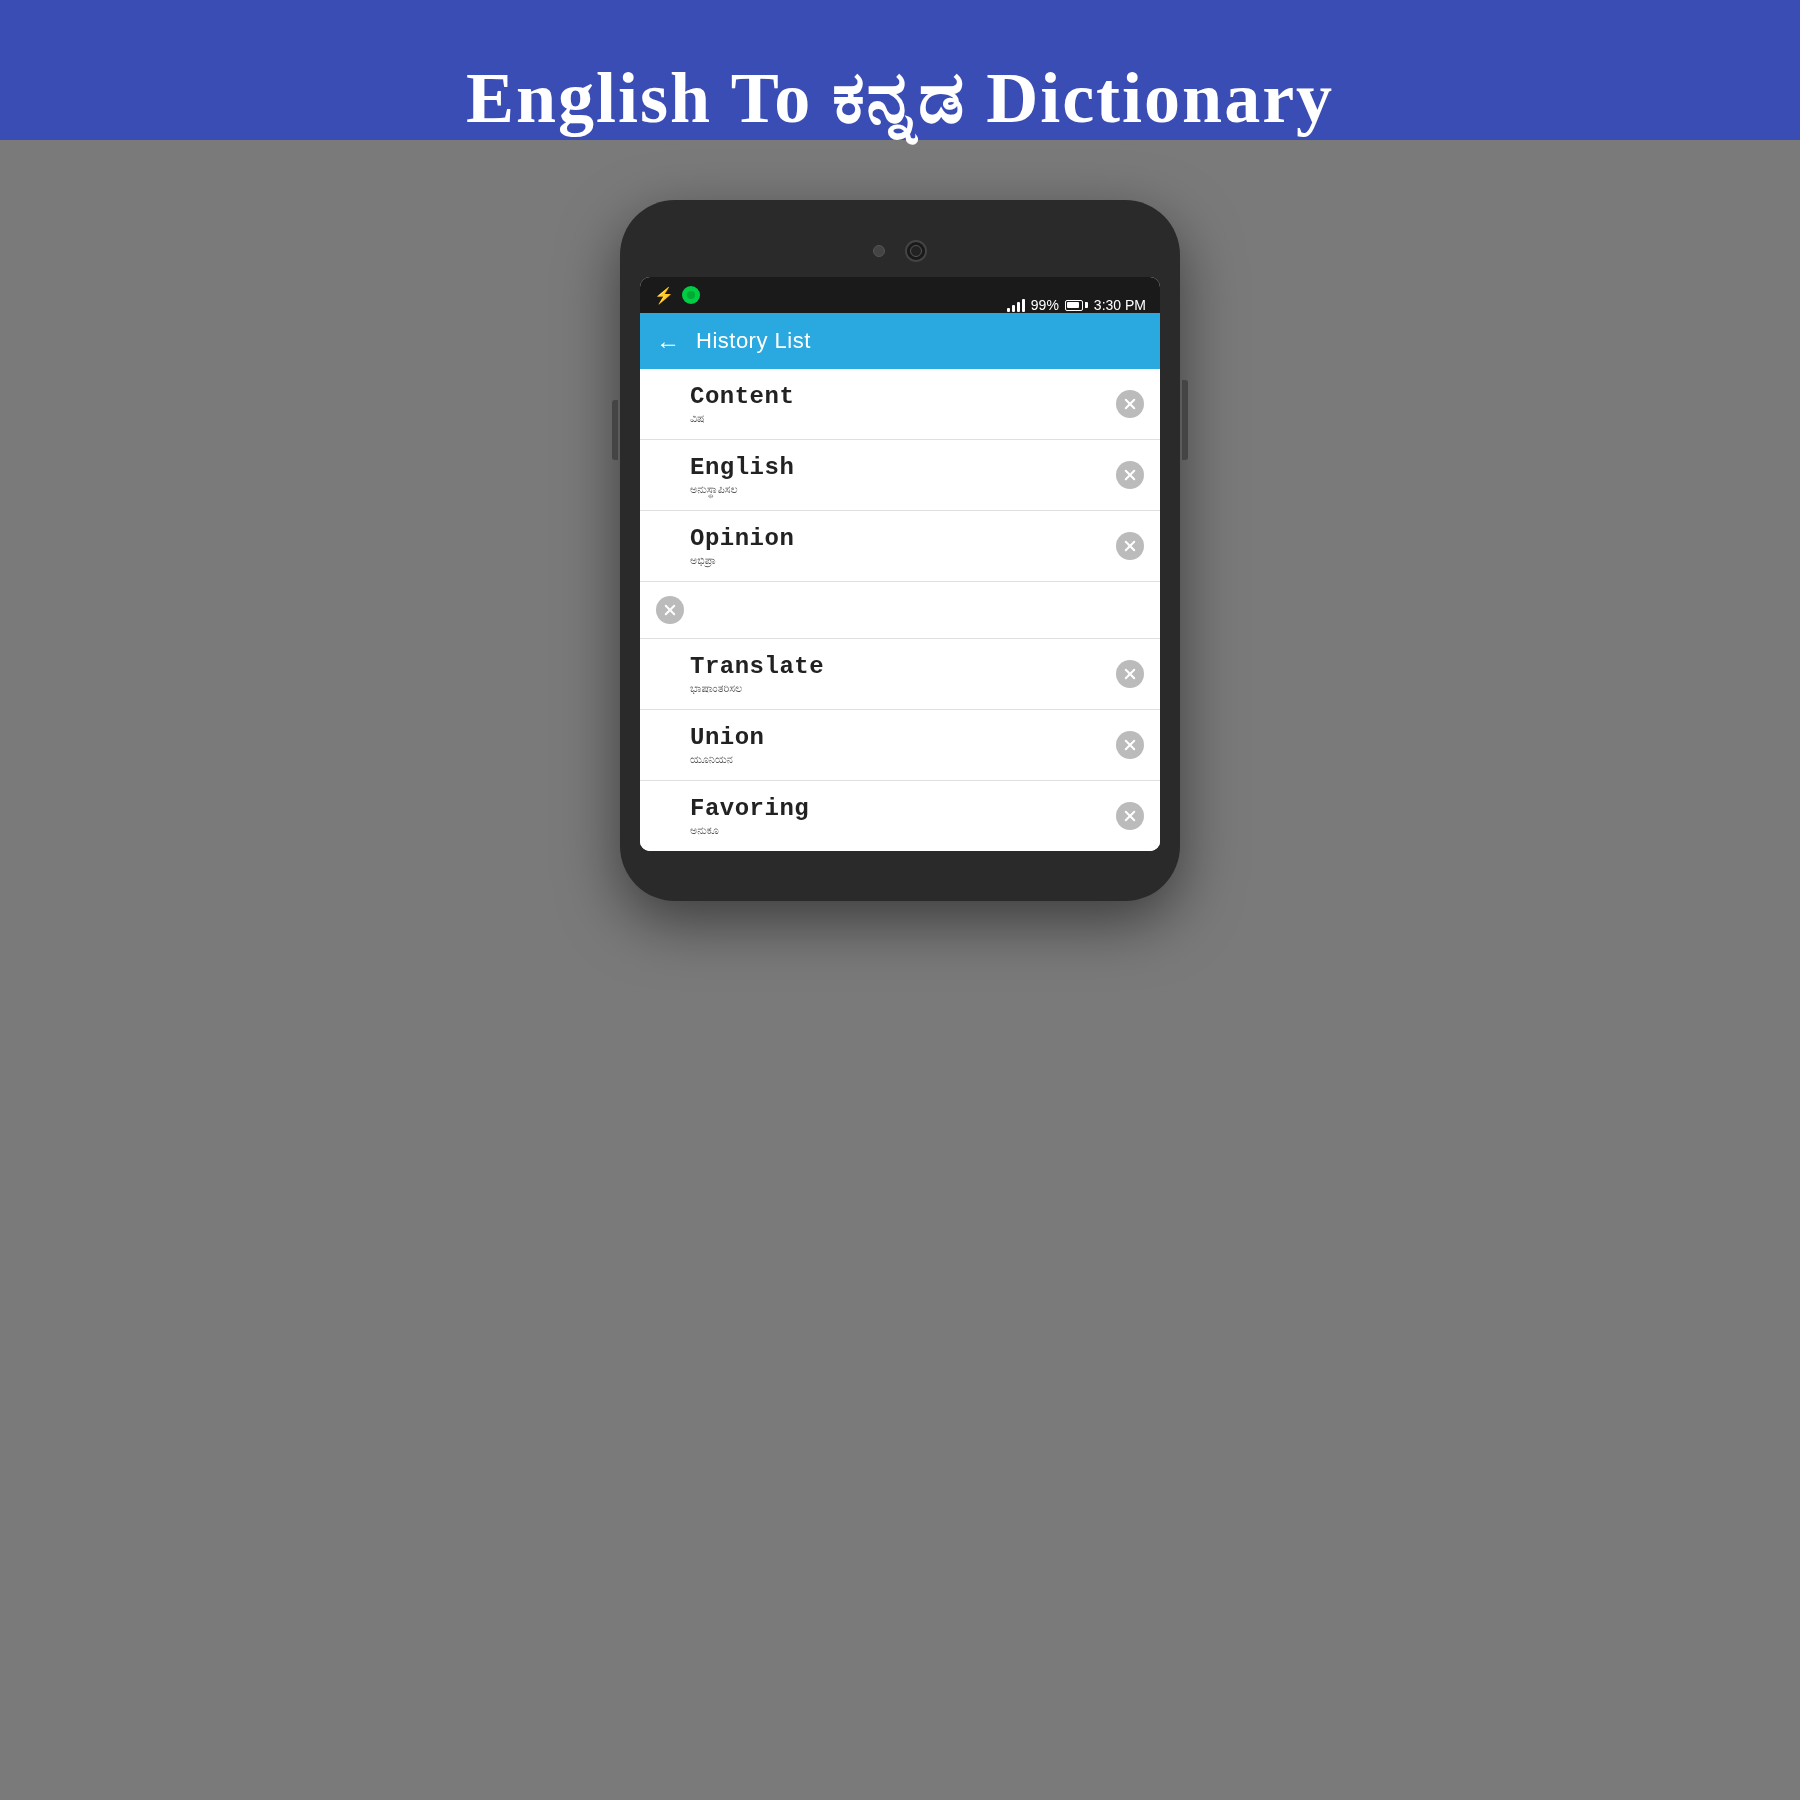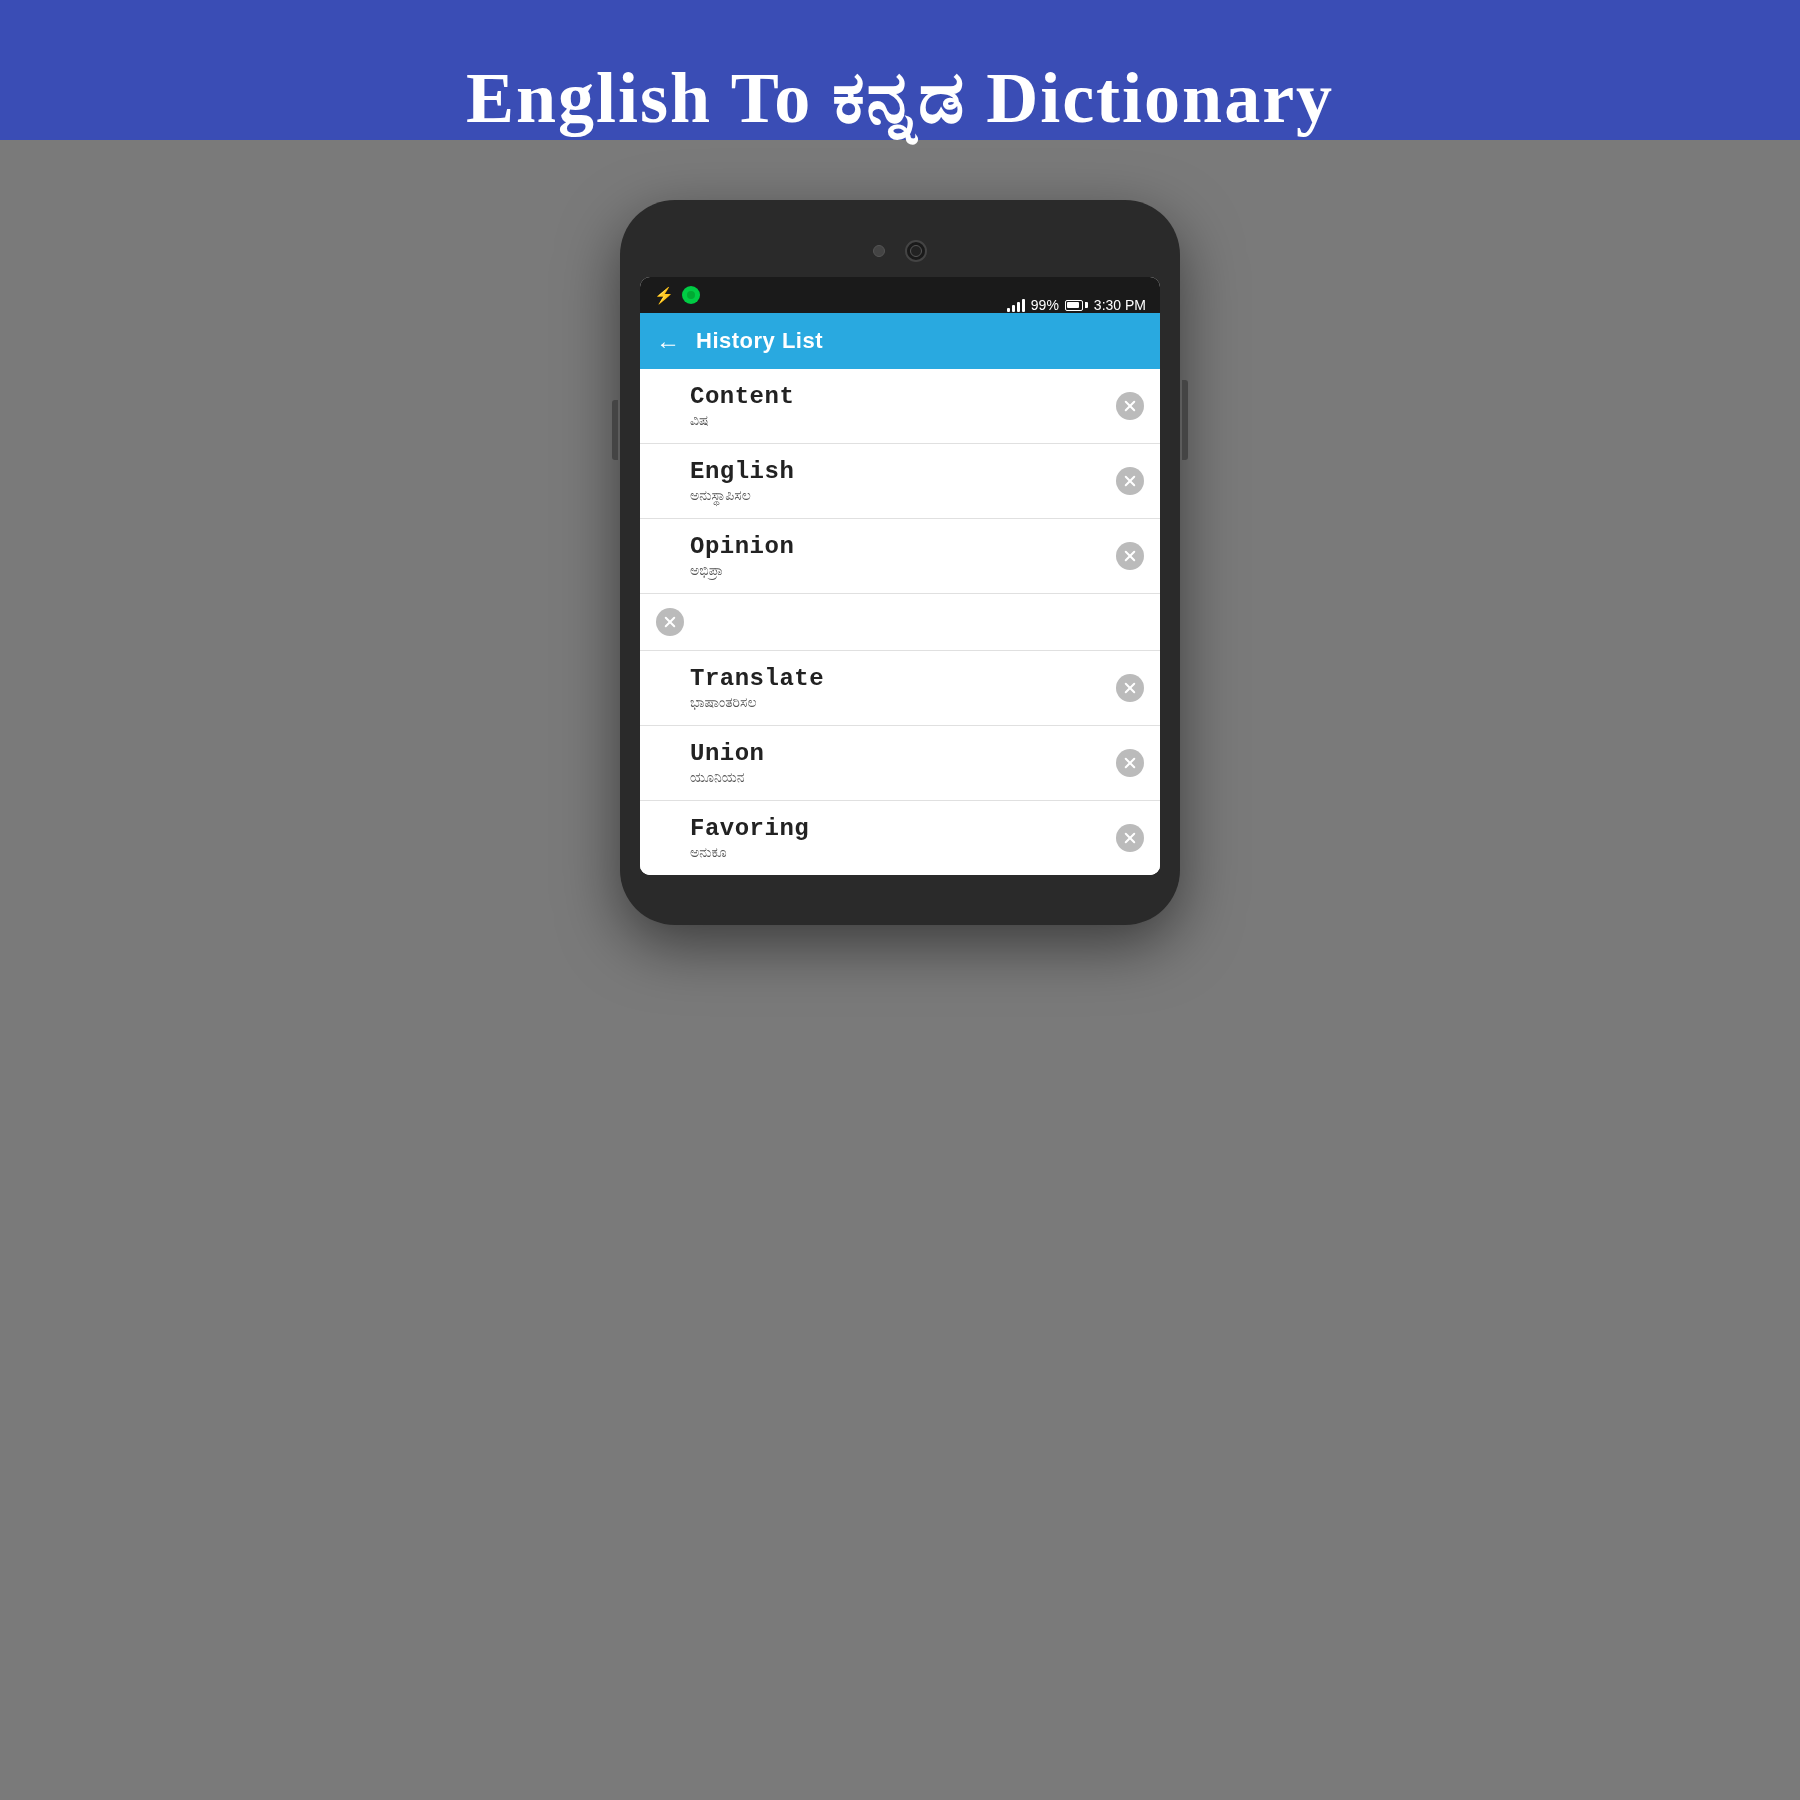--- a/index.html
+++ b/index.html
@@ -201,21 +201,21 @@
 
     .back-arrow {
       color: white;
       font-size: 24px;
       cursor: pointer;
     }
 
     .app-bar-title {
       color: white;
       font-size: 22px;
-      font-weight: bold;
+      font-weight: normal;
       letter-spacing: 0.5px;
     }
 
     
     .list-container {
       background-color: #f5f5f5;
     }
 
     .list-item {
       background-color: white;
@@ -239,21 +239,21 @@
 
     .list-item-english {
       font-size: 24px;
       font-family: 'Courier New', cursive;
       font-weight: bold;
       color: #222;
       letter-spacing: 0.5px;
     }
 
     .list-item-kannada {
-      font-size: 14px;
+      font-size: 11px;
       color: #555;
       margin-top: 2px;
     }
 
     .remove-btn {
       width: 28px;
       height: 28px;
       border-radius: 50%;
       background-color: #bbb;
       display: flex;

